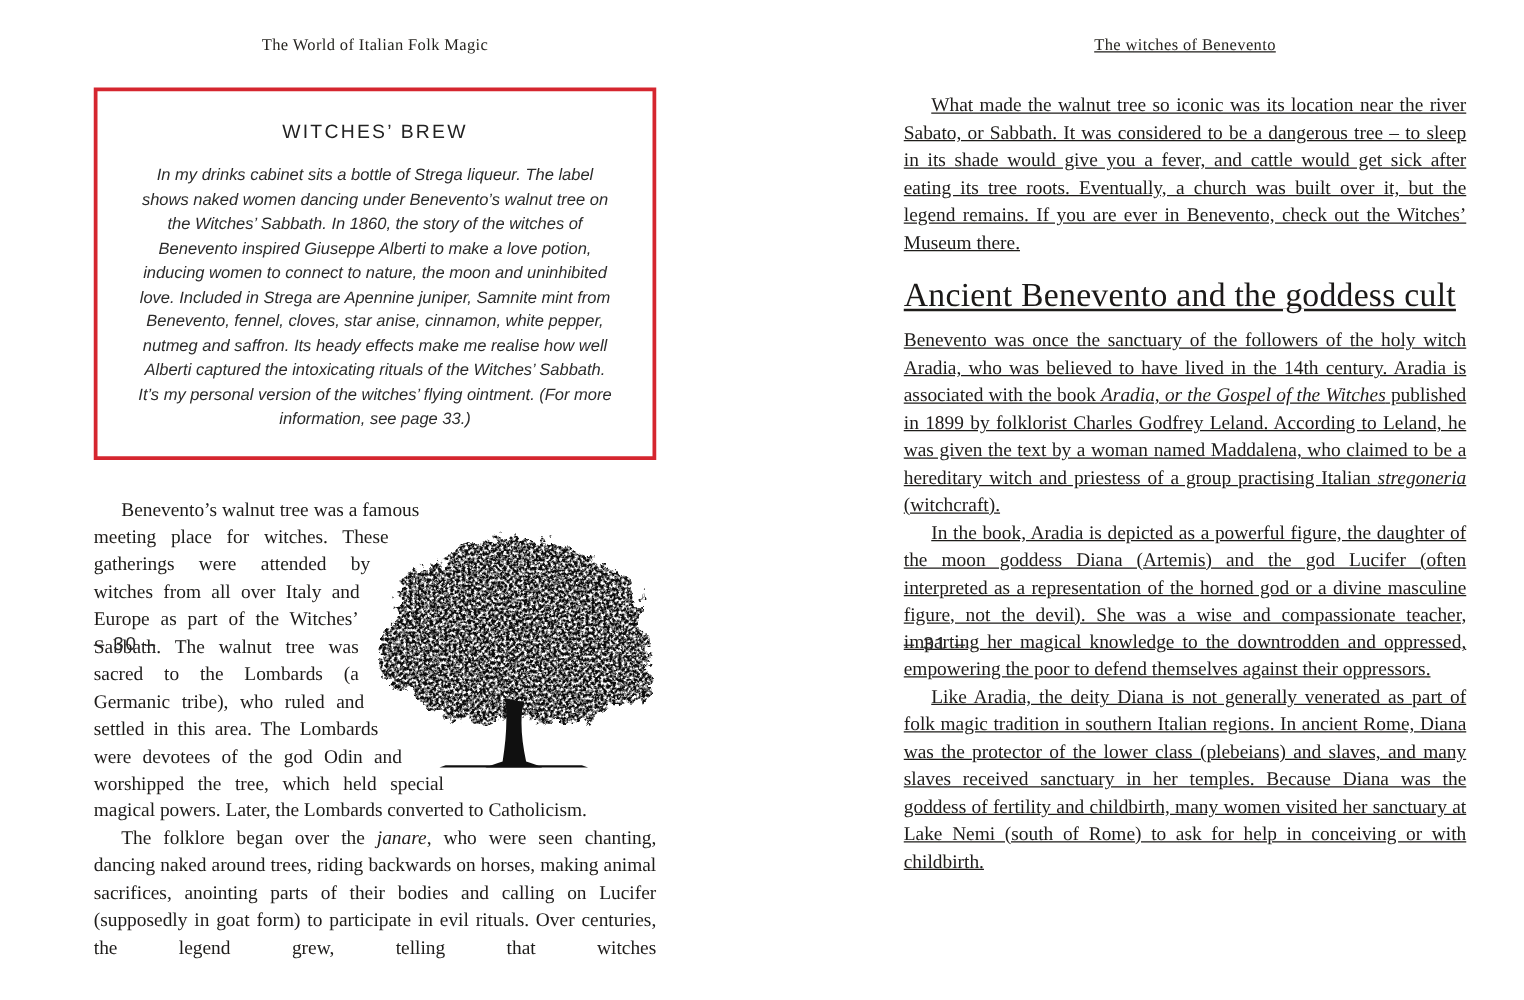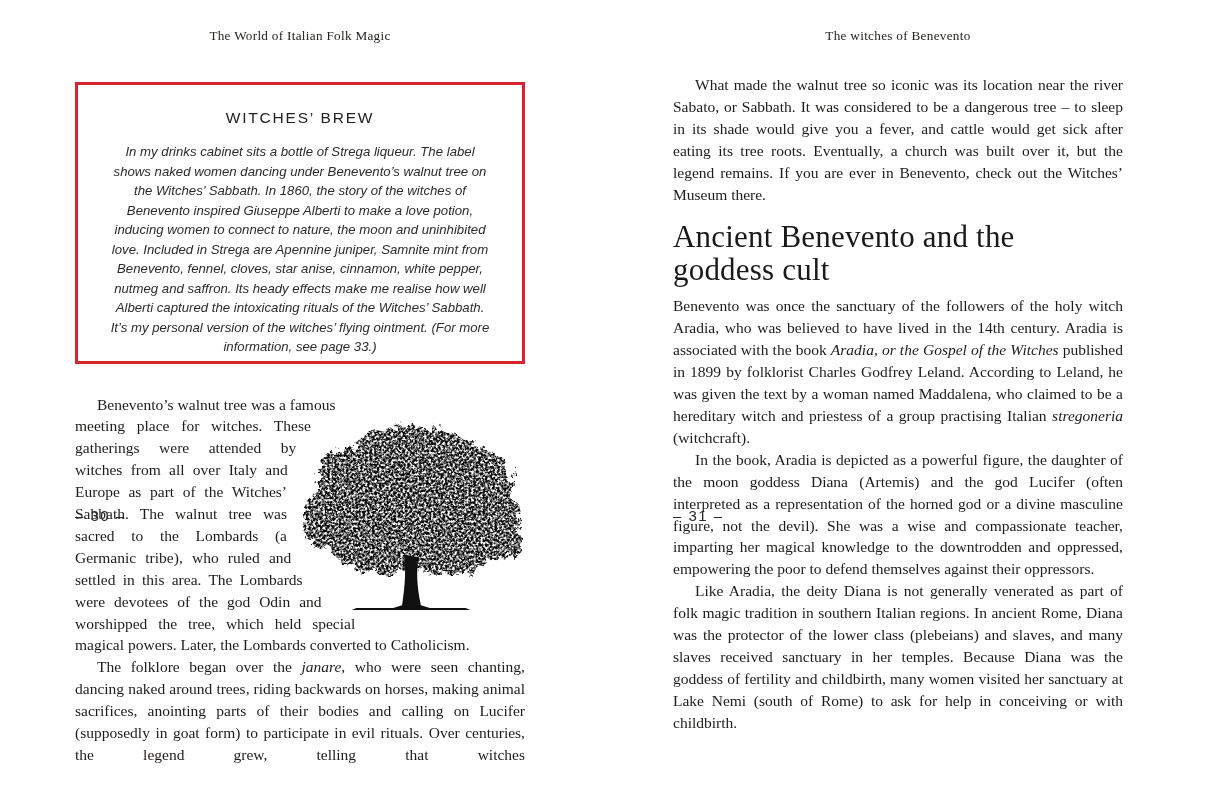--- a/index.html
+++ b/index.html
@@ -12,35 +12,35 @@
     color: #1e1c1a;
     -webkit-font-smoothing: antialiased;
   }
   .page {
     position: absolute;
     top: 0;
     width: 450px;
     height: 564px;
   }
   .page-left  { left: 75px; }
-  .page-right { left: 673px; }
+  .page-right { left: 723px; text-decoration: underline; }
 
   .running-header {
     margin-top: 28px;
     text-align: center;
     font-size: 13.2px;
     letter-spacing: 0.3px;
     color: #262420;
   }
 
   
   .brew-box {
-    margin-top: 38px;
+    margin-top: 26px;
     border: 3px solid #d5262f;
-    padding: 16px 24px 4px 24px;
+    padding: 16px 24px 20px 24px;
     text-align: center;
     box-sizing: border-box;
     font-family: "Liberation Sans", "DejaVu Sans", sans-serif;
     color: #2b2b2b;
   }
   .brew-box h2 {
     margin: 8px 0 0 0;
     font-size: 15.5px;
     font-weight: 400;
     letter-spacing: 1.8px;
@@ -61,21 +61,21 @@
     font-size: 15.5px;
     line-height: 21.9px;
   }
   .page-right .body-text { margin-top: 30px; }
   .para { margin: 0; text-align: justify; }
   .para.indent { text-indent: 22px; }
   .para.cont { text-align-last: justify; }
   .para em { font-style: italic; }
 
   .section-heading {
-    font-size: 31px;
+    font-size: 27px;
     line-height: 33px;
     font-weight: 400;
     letter-spacing: 0.2px;
     margin: 15px 0 9px 0;
     text-align: left;
     color: #1b1918;
   }
 
   
   .tree-float {

